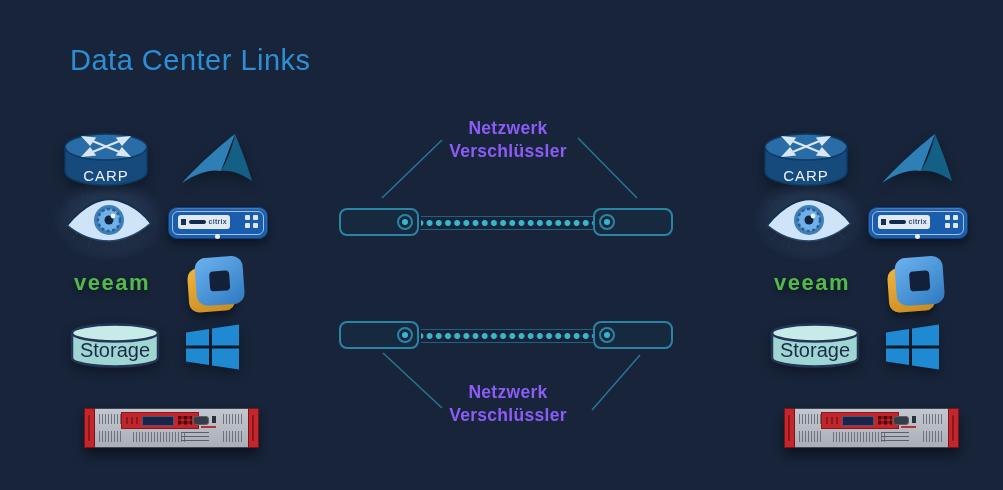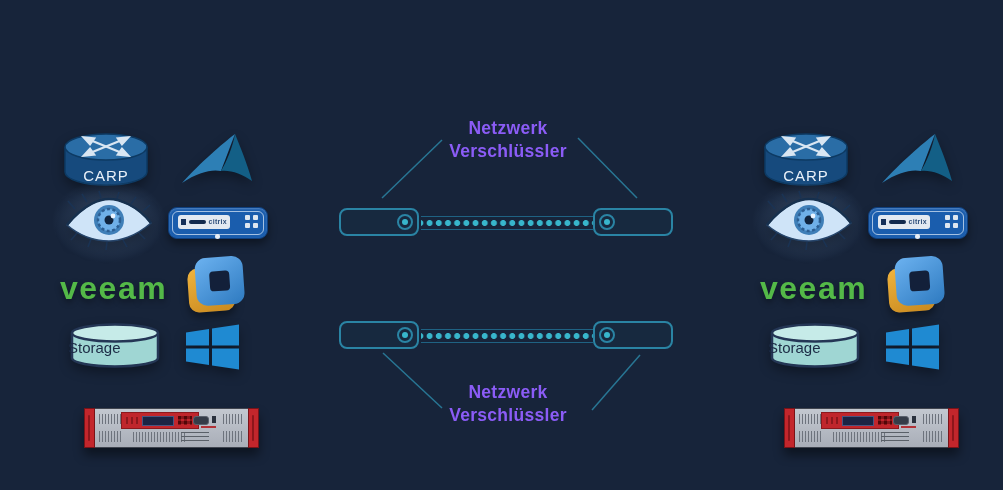--- a/index.html
+++ b/index.html
@@ -60,36 +60,36 @@
     display:grid; grid-template-columns:5px 5px; grid-template-rows:5px 5px; gap:3px;
   }
   .cx-ports i{background:#dfe7f0; border-radius:1px;}
   .cx-dot{
     position:absolute; left:46px; bottom:-1px; width:5px; height:5px;
     border-radius:50%; background:#e8eef5;
   }
   
   .veeam{left:2px; top:270px; width:104px; height:32px; text-align:center;}
   .veeam span{
-    color:#54b948; font-size:32px; font-weight:bold; letter-spacing:1.5px;
+    color:#54b948; font-size:22px; font-weight:bold; letter-spacing:1.5px;
     text-shadow:0 3px 6px rgba(0,0,0,.4);
   }
   
   .vmware{left:130px; top:255px; width:62px; height:62px; transform:rotate(-4deg);}
   .vm-gold{position:absolute; left:0; top:12px; width:46px; height:44px; border-radius:10px;
     background:linear-gradient(160deg,#f0b43e,#c8891f); box-shadow:0 5px 8px rgba(0,0,0,.4);}
   .vm-blue{position:absolute; left:8px; top:2px; width:48px; height:48px; border-radius:11px;
     background:linear-gradient(145deg,#6cb2f0,#2e7ac0);}
   .vm-hole{position:absolute; left:22px; top:16px; width:20px; height:20px; border-radius:4px;
     background:#13203a;}
   
   .storage{left:10px; top:322px; width:94px; height:50px;}
   .storage-label{
-    position:absolute; left:0; right:0; top:17px; 
-    color:#1c2b45; font-size:15px;
+    position:absolute; left:0; right:0; top:17px; text-align:center;
+    color:#1c2b45; font-size:20px;
   }
   
   .windows{left:127px; top:322px; width:56px; height:52px;}
   
   .appliance{
     left:26px; top:408px; width:173px; height:38px;
     background:linear-gradient(180deg,#c3c8d0,#a9aeb8);
     border:1px solid #40454f; box-shadow:0 7px 10px rgba(0,0,0,.45);
   }
   .ear{position:absolute; top:-1px; bottom:-1px; width:9px;
@@ -154,20 +154,21 @@
     border-top:1px solid #1f6283; border-bottom:1px solid #1f6283;
     background-image:radial-gradient(circle, #38b6cc 2.6px, rgba(56,182,204,0) 3.4px);
     background-size:9.2px 12px; background-position:4px center; background-repeat:repeat-x;
   }
 </style>
 </head>
 <body>
 
 <div class="canvas">
 
+  <div class="title">Data Center Links</div>
 
   <div class="dc" style="left:58px">
 
     <div class="icon carp">
       <svg width="88" height="64" viewBox="0 0 88 64">
         <path d="M3,17 V42 a41,13 0 0 0 82,0 V17" fill="#164a7d" stroke="#0d3a63" stroke-width="1.5"></path>
         <ellipse cx="44" cy="17" rx="41" ry="13" fill="#2a6da6" stroke="#0d3a63" stroke-width="1.5"></ellipse>
         <g stroke="#d9e6f2" stroke-width="2.4" fill="#d9e6f2">
           <line x1="28" y1="23" x2="60" y2="10"></line>
           <polygon points="66,7.5 56,8.5 60,14"></polygon>

